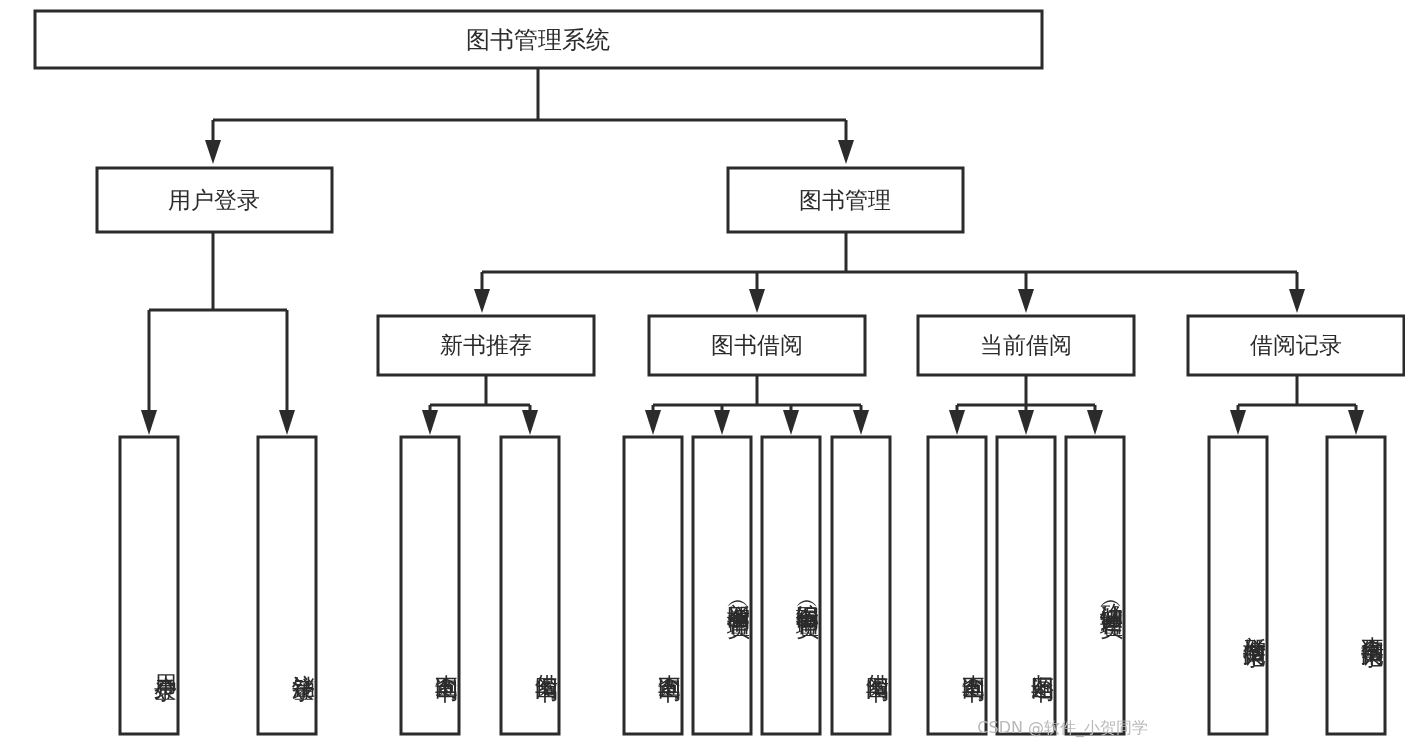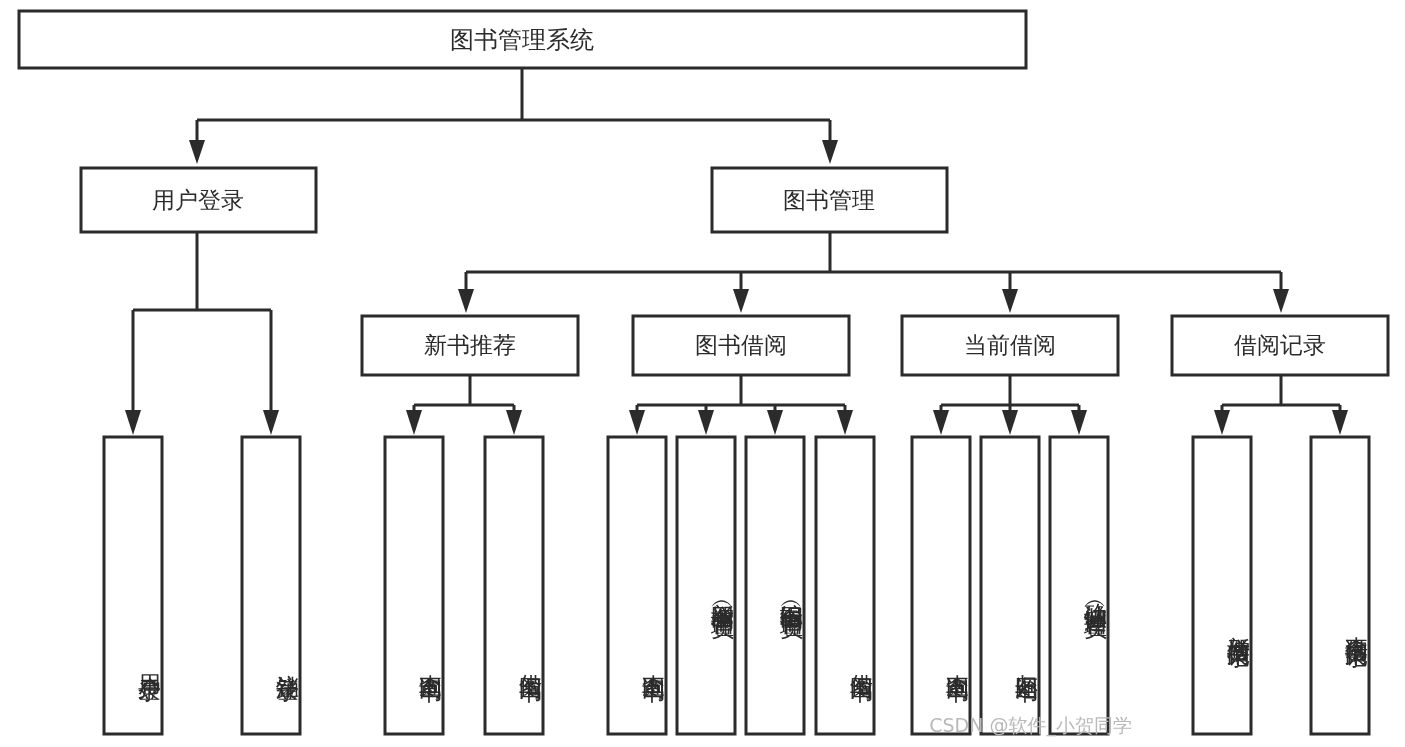--- a/index.html
+++ b/index.html
@@ -2,21 +2,21 @@
 <html><head>
 <meta charset="utf-8">
 <style>
   html,body{margin:0;padding:0;background:#ffffff;}
   body{
     width:1405px;height:747px;
     font-family:"DejaVu Sans","Liberation Sans",sans-serif;
     overflow:hidden;
     position:relative;
   }
-  #diagram-root{position:absolute;left:0;top:0;width:1144px;height:747px;}
+  #diagram-root{position:absolute;left:16px;top:0;width:1144px;height:747px;}
   svg{display:block;}
 
   .node-rect{fill:#ffffff;stroke:#2b2b2b;stroke-width:3;}
   .link-line{stroke:#2b2b2b;stroke-width:3;fill:none;}
   .arrow-head{fill:#2b2b2b;stroke:none;}
 
   .node-label{
     font-family:"DejaVu Sans","Liberation Sans",sans-serif;
     fill:#2b2b2b;
     font-size:23px;
@@ -39,21 +39,21 @@
     display:flex;
     align-items:flex-start;
     justify-content:center;
     pointer-events:none;
   }
   .watermark{
     position:absolute;
     right:12px;
     bottom:8px;
     font-family:"DejaVu Sans","Liberation Sans",sans-serif;
-    font-size:19px;
+    font-size:16px;
     color:#b9b9b9;
     white-space:nowrap;
     user-select:none;
   }
 </style>
 </head>
 <body>
 
 <div id="diagram-root">
 

